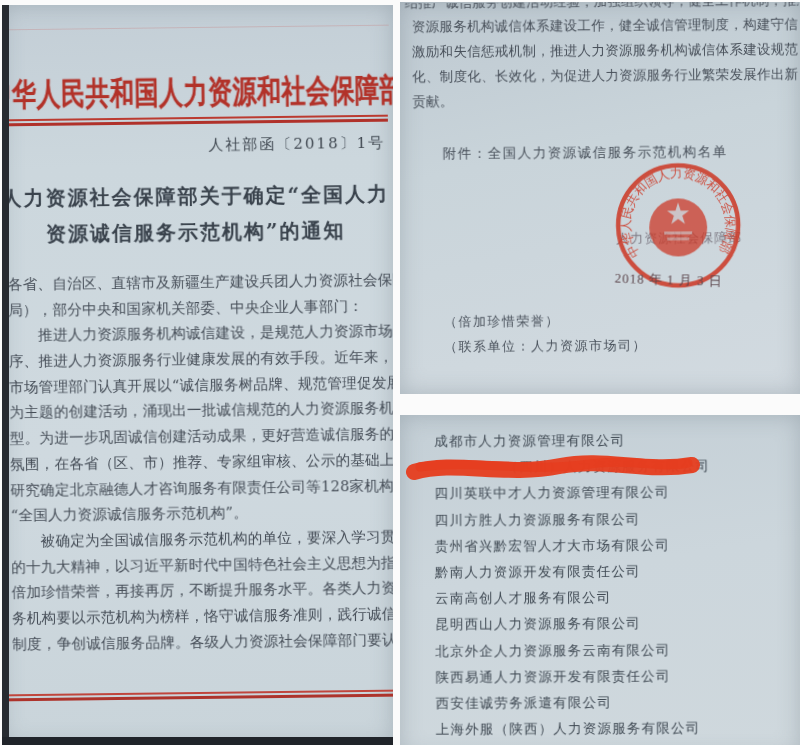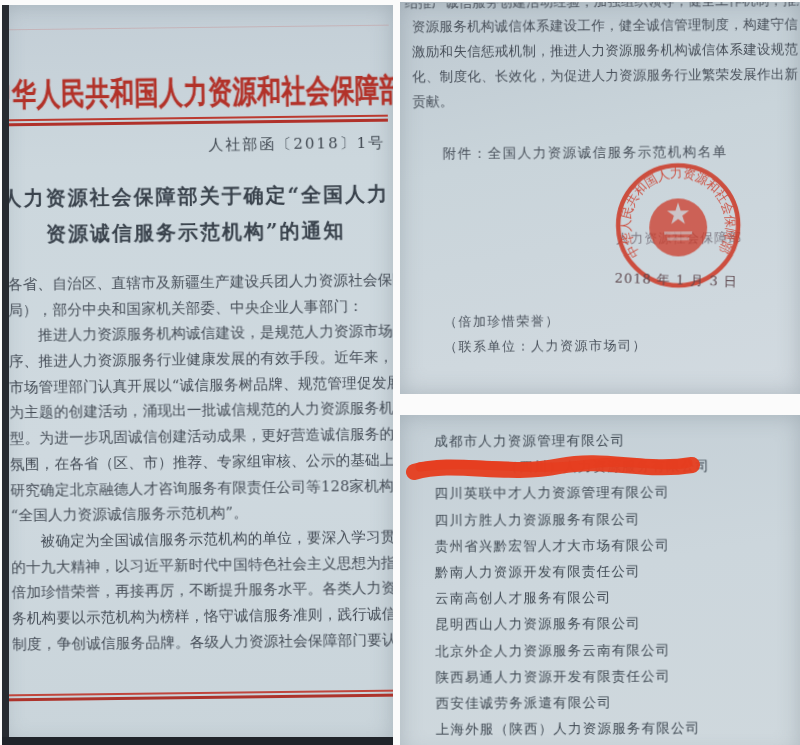--- a/index.html
+++ b/index.html
@@ -38,21 +38,21 @@
 
   #left-body { position:absolute; top:268px; left:7px; right:3px; }
   #left-body .bline { height:25.7px; font-size:14.6px; color:#454d57; white-space:nowrap;
     letter-spacing:.2px; }
 
   .footer-rule-1 { position:absolute; top:687px; left:2px; right:0; height:1.5px; background:#c0453c; }
   .footer-rule-2 { position:absolute; top:691px; left:2px; right:0; height:3px; background:#ad332b; }
 
   
   #right-top-photo { left:400px; top:2px; width:400px; height:392px;
-    background:linear-gradient(168deg,#bec9d1 0%,#c9d4da 38%,#d2dae0 100%); }
+    background:linear-gradient(168deg,#bec9d1 0%,#c9d4da 38%,#d2dae0 100%);font-family:Liberation Serif, serif; }
   #rt-content { position:absolute; inset:0; transform:rotate(-.4deg); }
 
   #rt-partial { position:absolute; top:0; left:6px; right:0; height:8px; overflow:hidden; }
   #rt-partial span { position:absolute; top:-9px; left:0; white-space:nowrap;
     font-size:13.5px; color:#4a525c; }
 
   #rt-body { position:absolute; top:15px; left:13px; right:4px; }
   #rt-body .bline { height:25px; font-size:13.5px; color:#474f59; white-space:nowrap;
     letter-spacing:.3px; }
 

